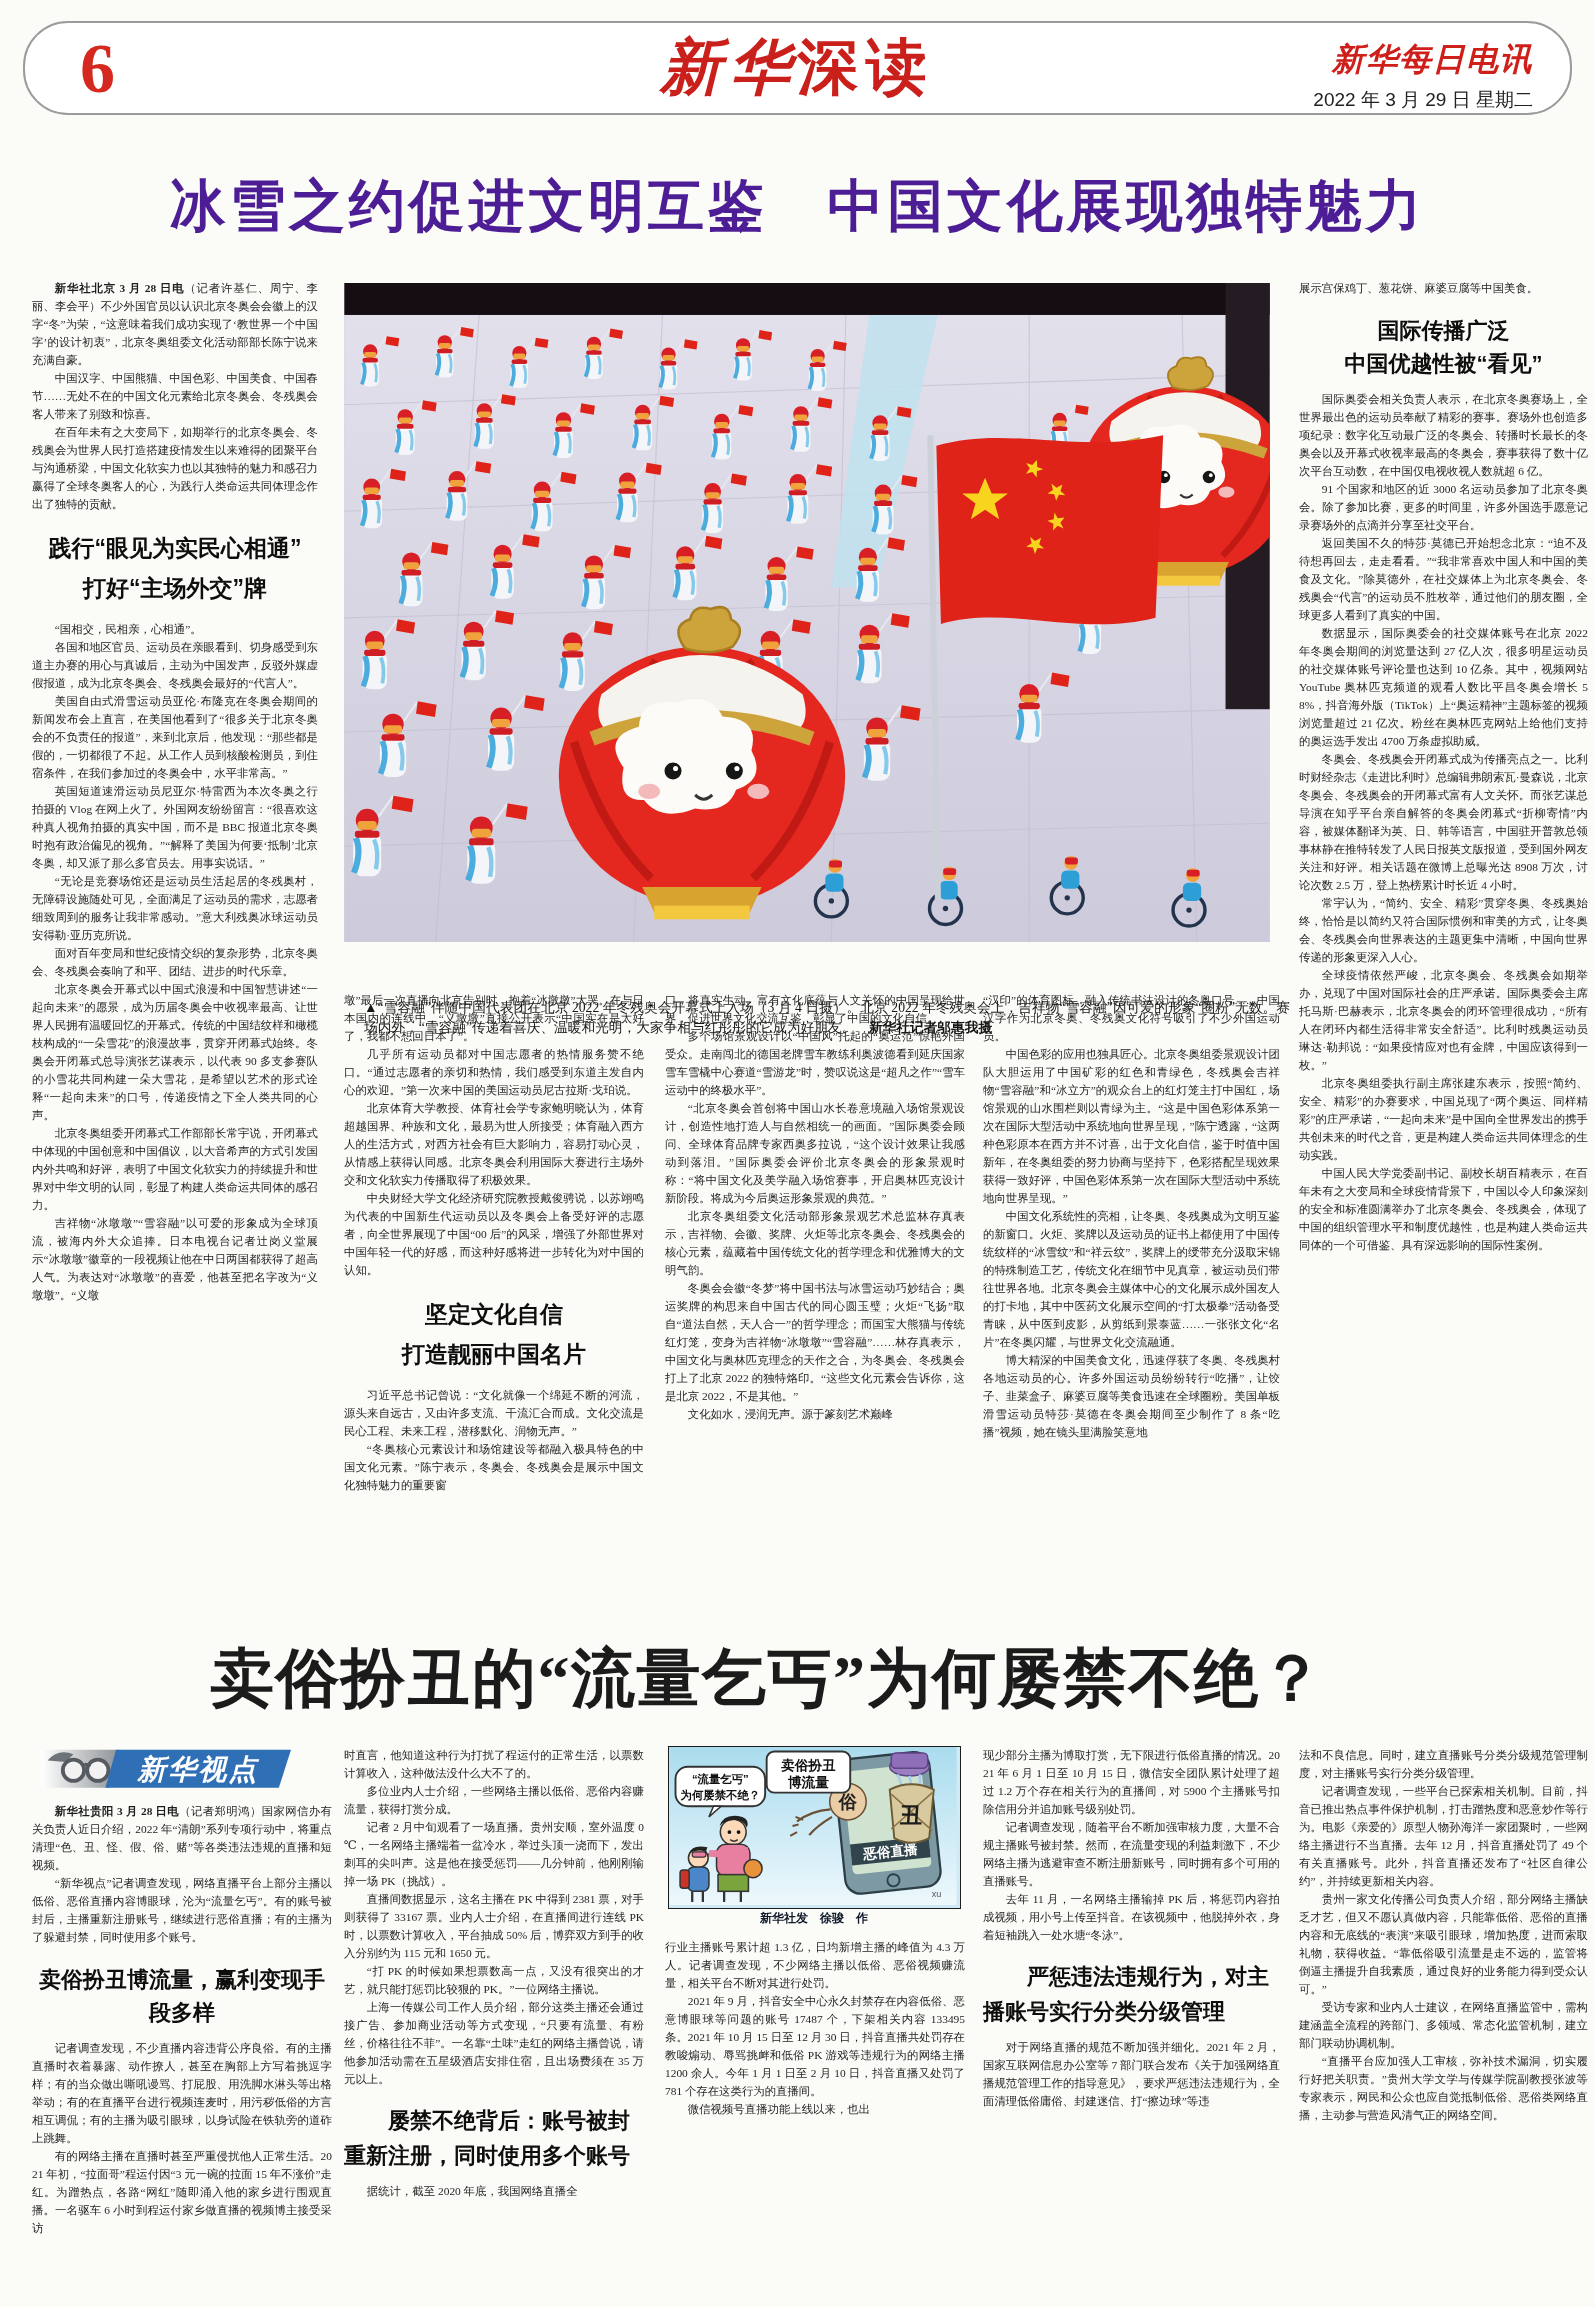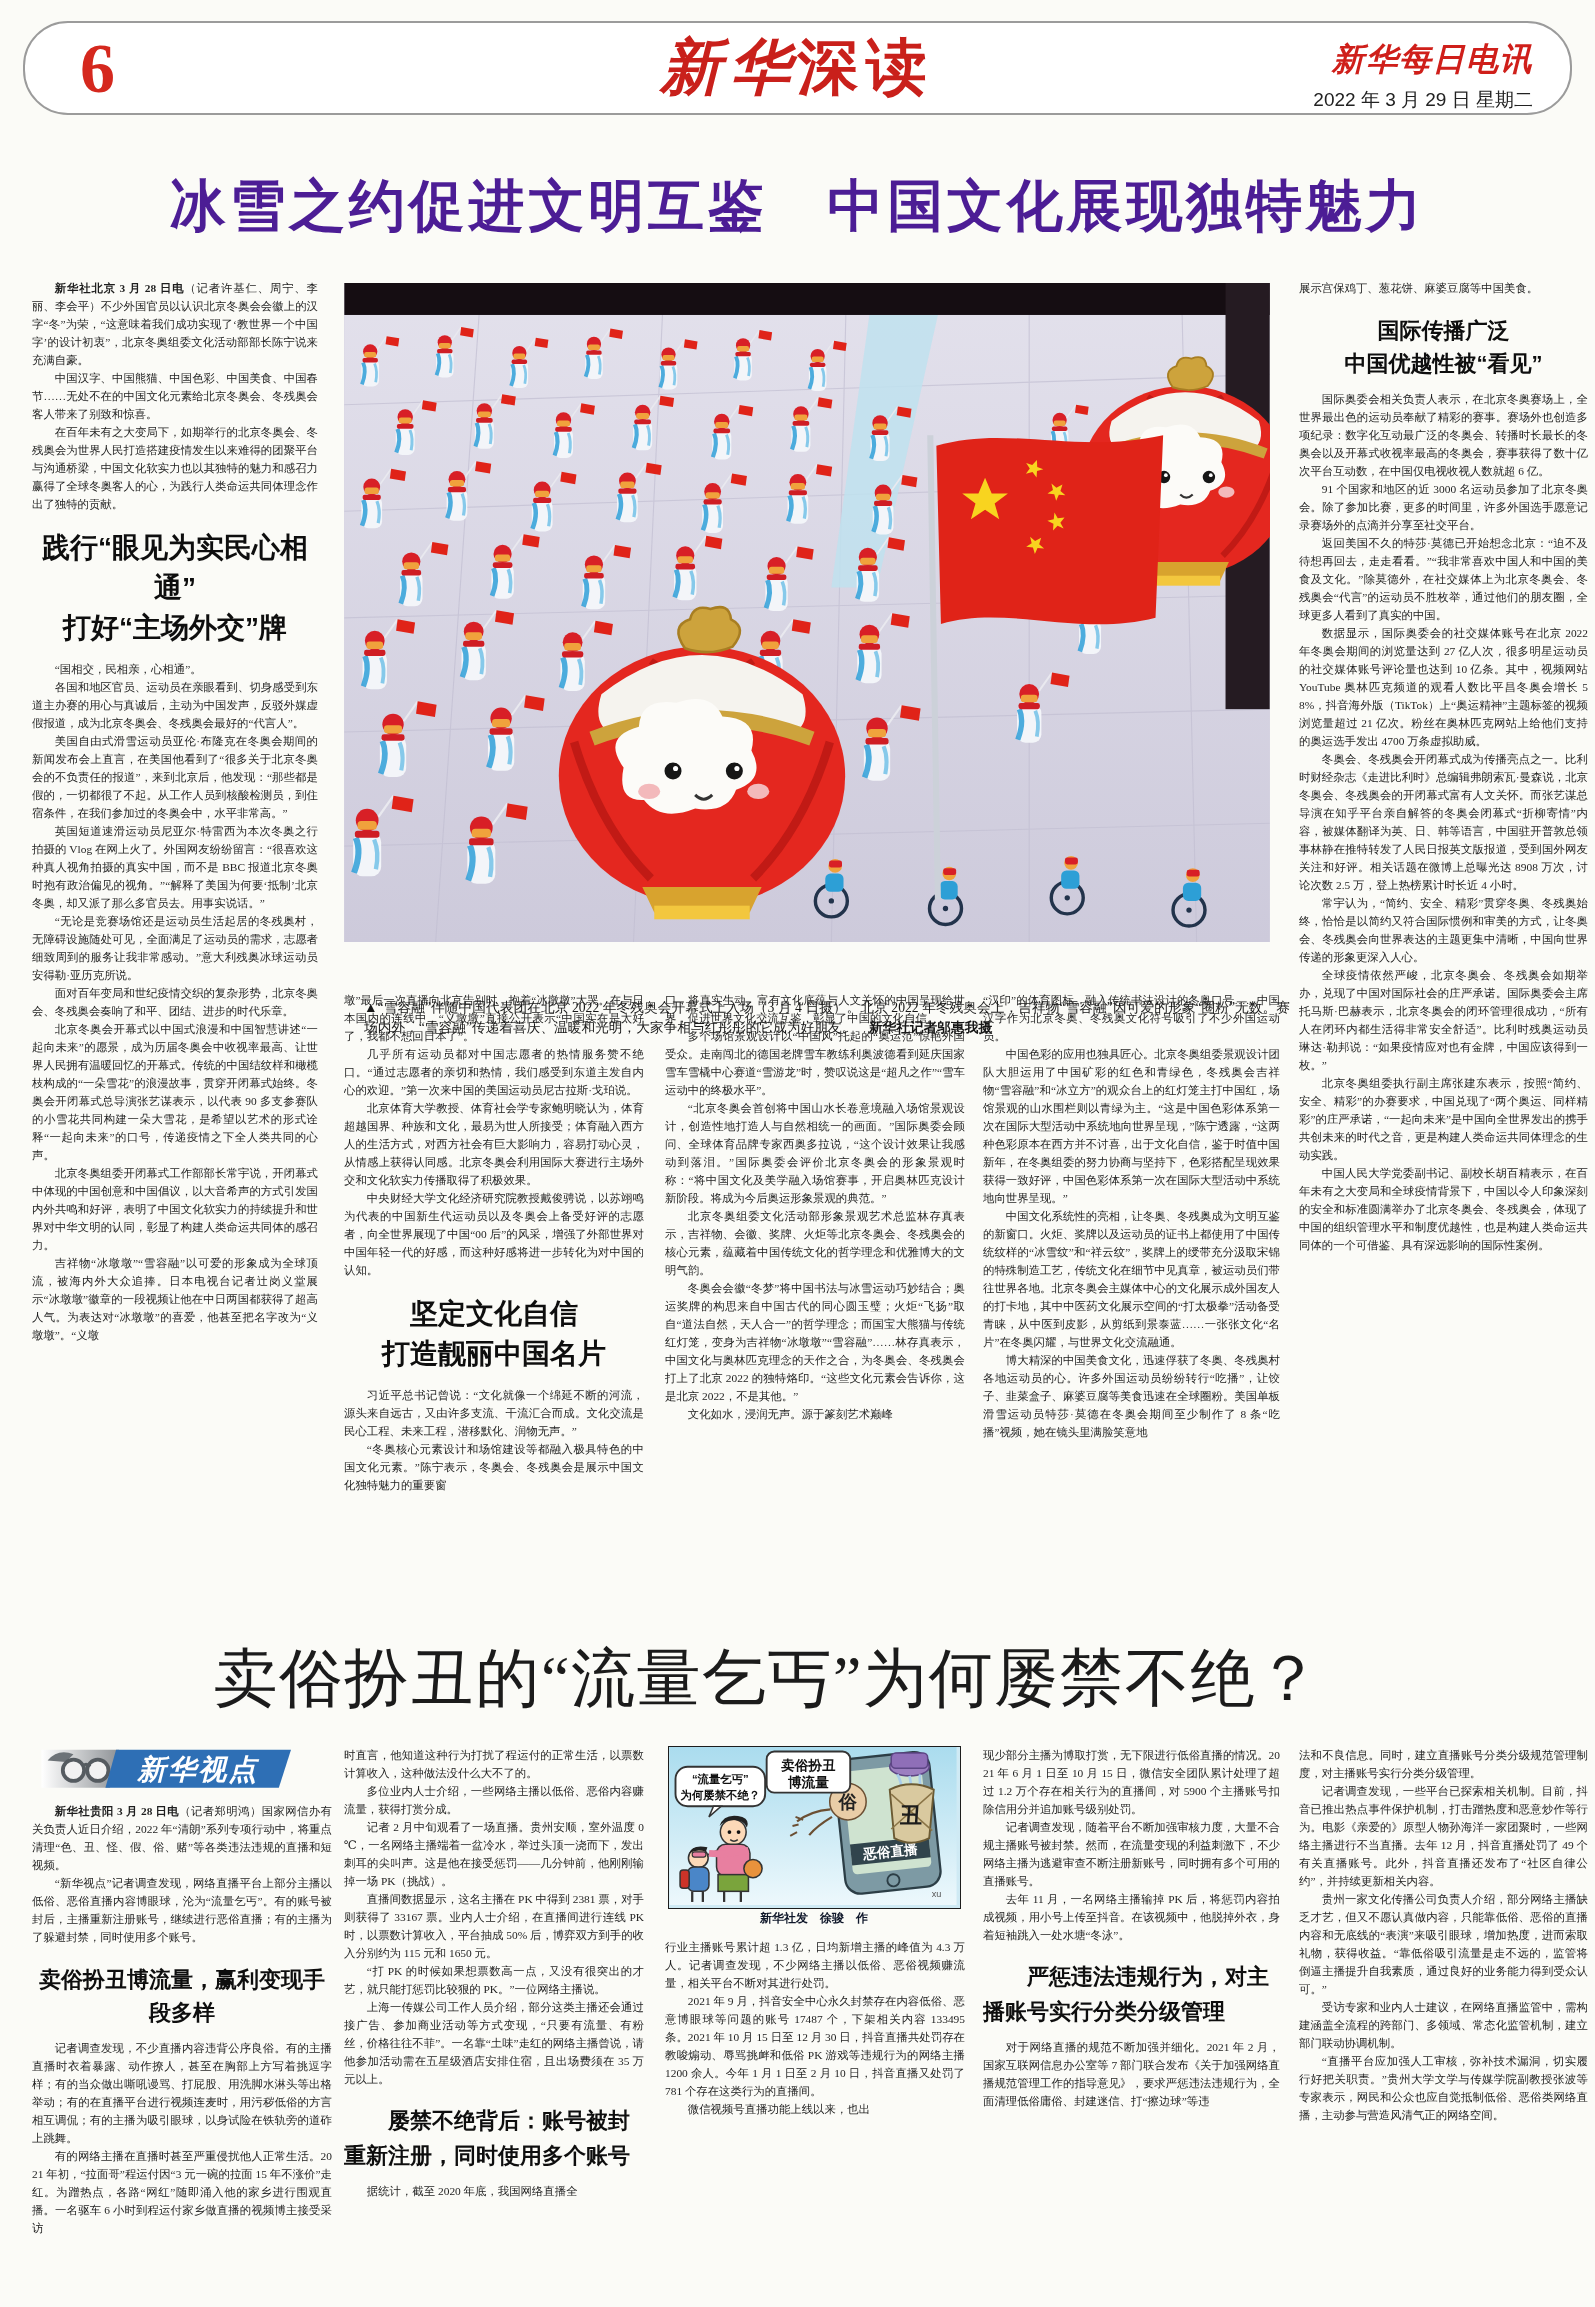--- a/index.html
+++ b/index.html
@@ -15,30 +15,30 @@
             font-weight:bold;font-size:61px;letter-spacing:7.6px;line-height:65px;}
   .masthead .script{font-style:italic;}
   .brandbox{position:absolute;right:37px;top:15px;text-align:right;}
   .brand{font-size:32px;font-weight:bold;color:#cf1f1a;letter-spacing:1.5px;
          font-family:"Liberation Sans","DejaVu Sans",sans-serif;font-style:italic;}
   .pdate{margin-top:4.6px;font-size:19px;color:#222;font-family:"Liberation Sans","DejaVu Sans",sans-serif;}
 
   
   .h1a{position:absolute;left:0;top:169px;width:1595px;text-align:center;font-weight:bold;
        font-size:56px;letter-spacing:3.8px;color:#4c1d95;}
-  .h1b{position:absolute;left:0;top:1635px;width:1535px;text-align:center;font-weight:normal;
+  .h1b{position:absolute;left:0;top:1635px;width:1535px;text-align:center;font-weight:bold;
        font-size:64px;letter-spacing:1.5px;color:#1b1b1b;}
 
   
   .col{position:absolute;overflow:hidden;text-align:justify;}
   .col p{margin:0;text-indent:2em;font-size:11.4px;line-height:18px;word-break:break-all;color:#1e1e1e;}
   .col p.cont{text-indent:0;}
   .col b.dl{font-weight:bold;}
   h3{font-family:"Liberation Sans","DejaVu Sans",sans-serif;color:#0e0e0e;}
-  .subc{margin:15px 0 12px;text-align:center;font-size:28px;line-height:40px;font-weight:bold;}
+  .subc{margin:15px 0 12px;text-align:center;font-size:23px;line-height:40px;font-weight:bold;}
   .subc1{margin:16.7px 0 10.7px;text-align:center;font-size:22px;line-height:33px;font-weight:bold;}
   .subl{margin:15px 0 9px;font-size:22px;line-height:35px;font-weight:bold;text-indent:2em;text-align:left;}
 
   
   .photo{position:absolute;left:344px;top:283px;width:926px;height:659px;background:#d8d5e2;}
   .caption{position:absolute;left:344px;top:984px;width:926px;text-align:justify;
            font-size:13.7px;line-height:20.6px;color:#161616;word-break:break-all;margin-left:20px;}
   .caption b{font-family:"Liberation Sans","DejaVu Sans",sans-serif;font-size:13.7px;}
 
   

